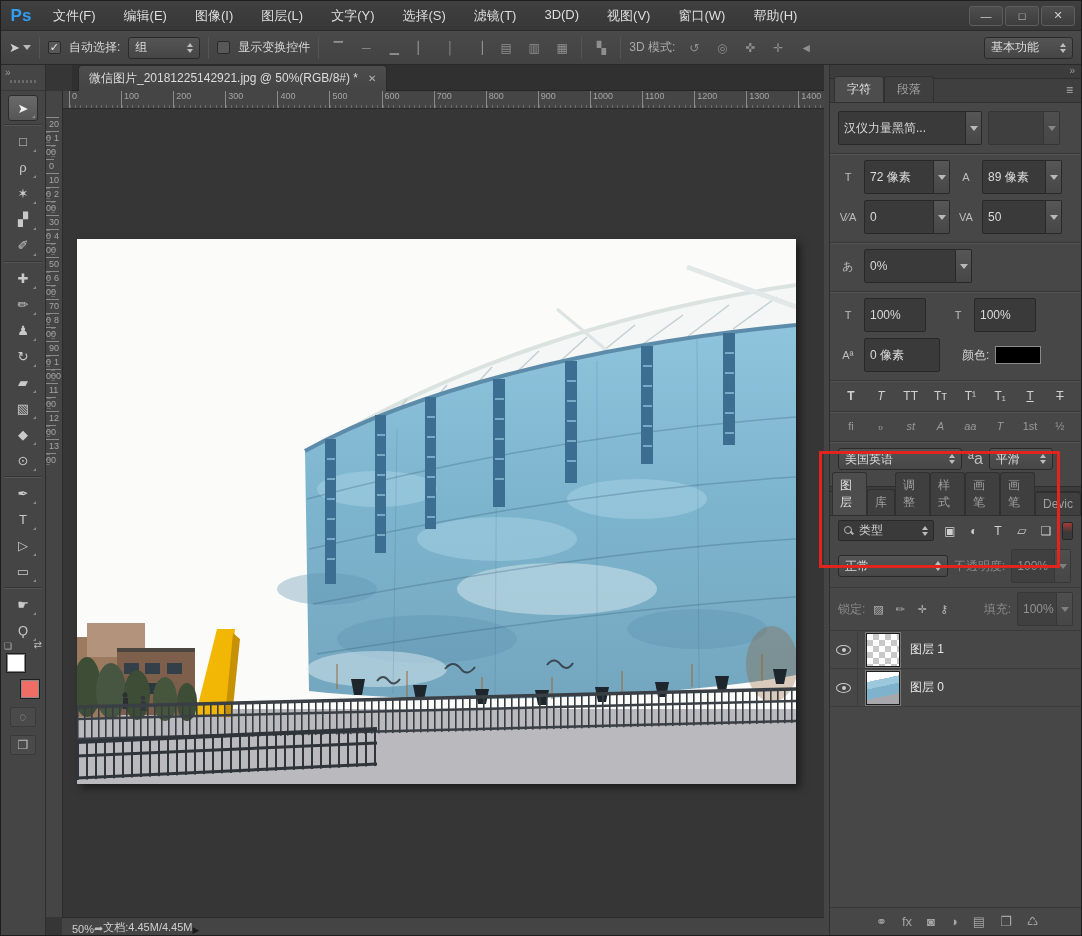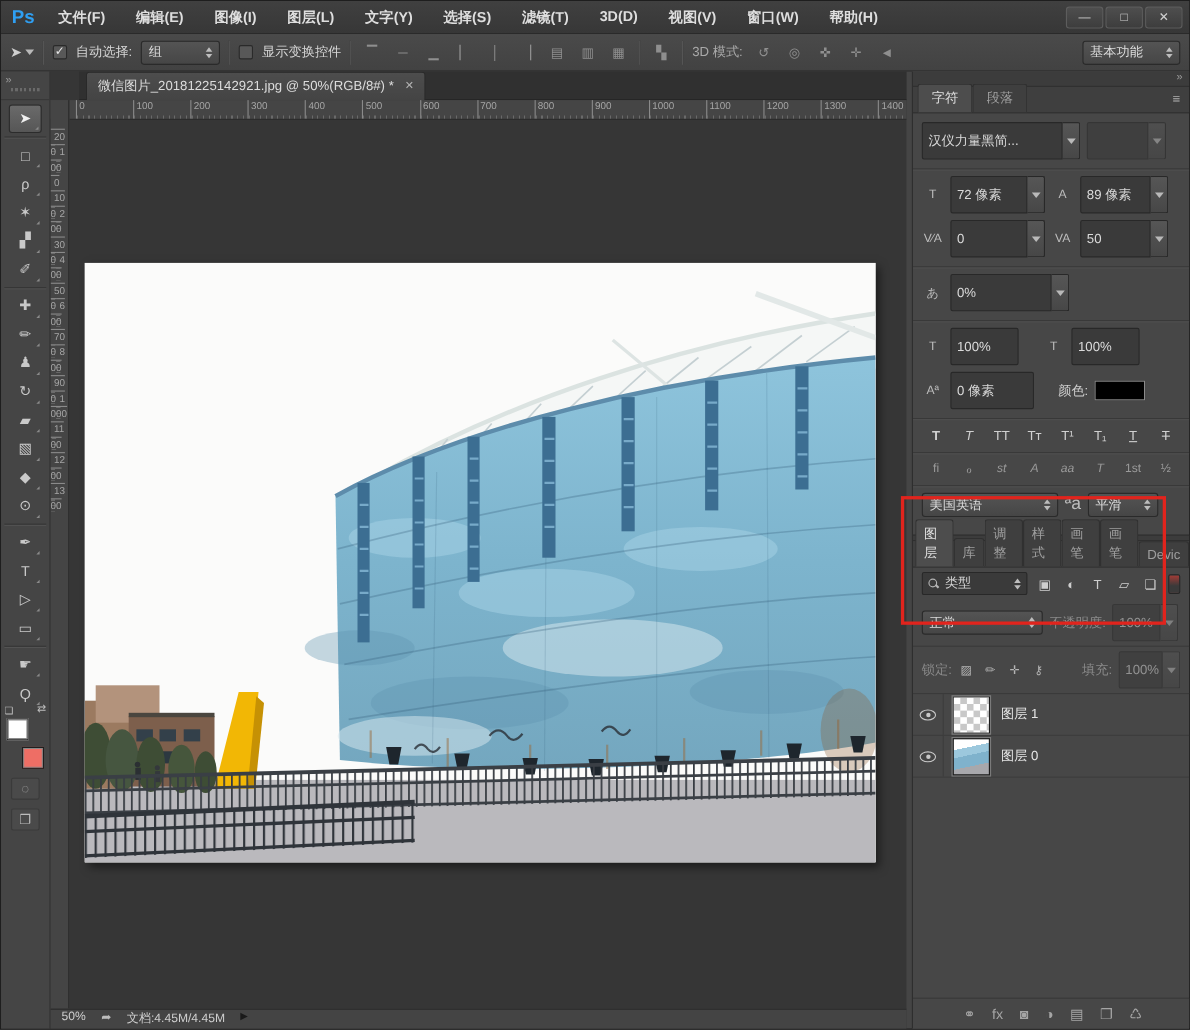--- a/index.html
+++ b/index.html
@@ -4,21 +4,21 @@
 <style>
   * { margin:0; padding:0; box-sizing:border-box; }
   html,body { width:1082px; height:936px; overflow:hidden; background:#2b2b2b;
     font-family:"Liberation Sans","DejaVu Sans",sans-serif; font-size:12px; color:#d6d6d6; }
   #app { position:relative; width:1082px; height:936px; background:#454545; border:1px solid #1e1e1e; }
 
   
   .menubar { position:absolute; left:0; top:0; width:100%; height:30px; background:linear-gradient(#404040,#373737);
     display:flex; align-items:center; border-bottom:1px solid #2a2a2a; }
   .ps-logo { width:40px; text-align:center; font-weight:bold; font-size:17px; color:#2f9ff2; }
-  .menus { display:flex; gap:4px;font-weight:bold; }
+  .menus { display:flex; gap:4px; }
   .menu-item { padding:4px 12px; color:#dedede; font-size:13px; cursor:default; }
   .win-controls { margin-left:auto; display:flex; padding-right:6px; }
   .win-btn { width:34px; height:20px; margin-left:2px; border:1px solid #5d5d5d; border-radius:3px;
     background:linear-gradient(#4e4e4e,#3d3d3d); color:#cfcfcf; font-size:11px; display:flex; align-items:center; justify-content:center; }
 
   
   .optionsbar { position:absolute; left:0; top:30px; width:100%; height:34px; background:linear-gradient(#4a4a4a,#424242);
     border-bottom:1px solid #2a2a2a; display:flex; align-items:center; gap:8px; padding:0 8px; }
   .ob-sep { width:1px; height:22px; background:#2e2e2e; border-right:1px solid #555; }
   .ob-tool { display:flex; align-items:center; gap:3px; color:#cfcfcf; }
@@ -68,22 +68,22 @@
   .hcell { flex:0 0 52.1px; position:relative; color:#a5a5a5; font-size:9px; border-left:1px solid #8a8a8a; padding-left:2px;
     background:repeating-linear-gradient(90deg,#6a6a6a 0 1px,transparent 1px 5.2px); background-size:100% 4px; background-position:0 14px; background-repeat:no-repeat; }
   .vruler { position:absolute; left:0; top:26px; width:17px; bottom:18px; background:#454545; border-right:1px solid #2b2b2b;
     padding-top:25px; overflow:hidden; }
   .vcell { height:52.4px; position:relative; color:#a5a5a5; font-size:9px; border-top:1px solid #8a8a8a;
     word-break:break-all; line-height:9px; padding:1px 0 0 3px; width:17px;
     background:repeating-linear-gradient(180deg,#6a6a6a 0 1px,transparent 1px 5.2px); background-size:4px 100%; background-position:13px 0; background-repeat:no-repeat; }
   .rcorner { position:absolute; left:0; top:26px; width:17px; height:18px; background:#454545; border-right:1px solid #2b2b2b; border-bottom:1px solid #2b2b2b; }
   .canvas { position:absolute; left:17px; top:44px; right:0; bottom:18px; overflow:hidden; }
   .photo { position:absolute; left:14px; top:130px; width:719px; height:545px; box-shadow:4px 4px 8px rgba(0,0,0,.5); background:#fff; }
-  .statusbar { position:absolute; left:0; bottom:0; right:0; height:18px; background:#444444; border-top:1px solid #2b2b2b;
-    display:flex; align-items:flex-start; gap:14px; padding-left:10px; font-size:11px; color:#cfcfcf; }
+  .statusbar { position:absolute; left:16px; bottom:0; right:0; height:18px; background:#444444; border-top:1px solid #2b2b2b;
+    display:flex; align-items:flex-end; padding-left:10px; font-size:11px; color:#cfcfcf; }
   .statusbar .share { color:#bdbdbd; } .statusbar .exp { color:#1a1a1a; font-size:9px; }
 
   
   .rightcol { position:absolute; right:0; top:64px; width:252px; bottom:0; background:#474747; border-left:1px solid #2e2e2e; }
   .rc-head { height:14px; background:#3c3c3c; border-bottom:1px solid #2e2e2e; text-align:right; color:#9a9a9a; font-size:10px; line-height:12px; padding-right:6px; }
   .ptabs { display:flex; align-items:flex-end; height:24px; background:#3f3f3f; border-bottom:1px solid #303030; padding-left:4px; }
   .ptab { padding:4px 12px; font-size:12px; color:#9f9f9f; background:#3f3f3f; border:1px solid #303030; border-bottom:none; border-radius:3px 3px 0 0; }
   .ptab.active { background:#4d4d4d; color:#e0e0e0; }
   .pmenu { margin-left:auto; color:#b0b0b0; padding:0 8px; font-size:12px; }
   .panel-body { padding:6px 8px 4px; }

